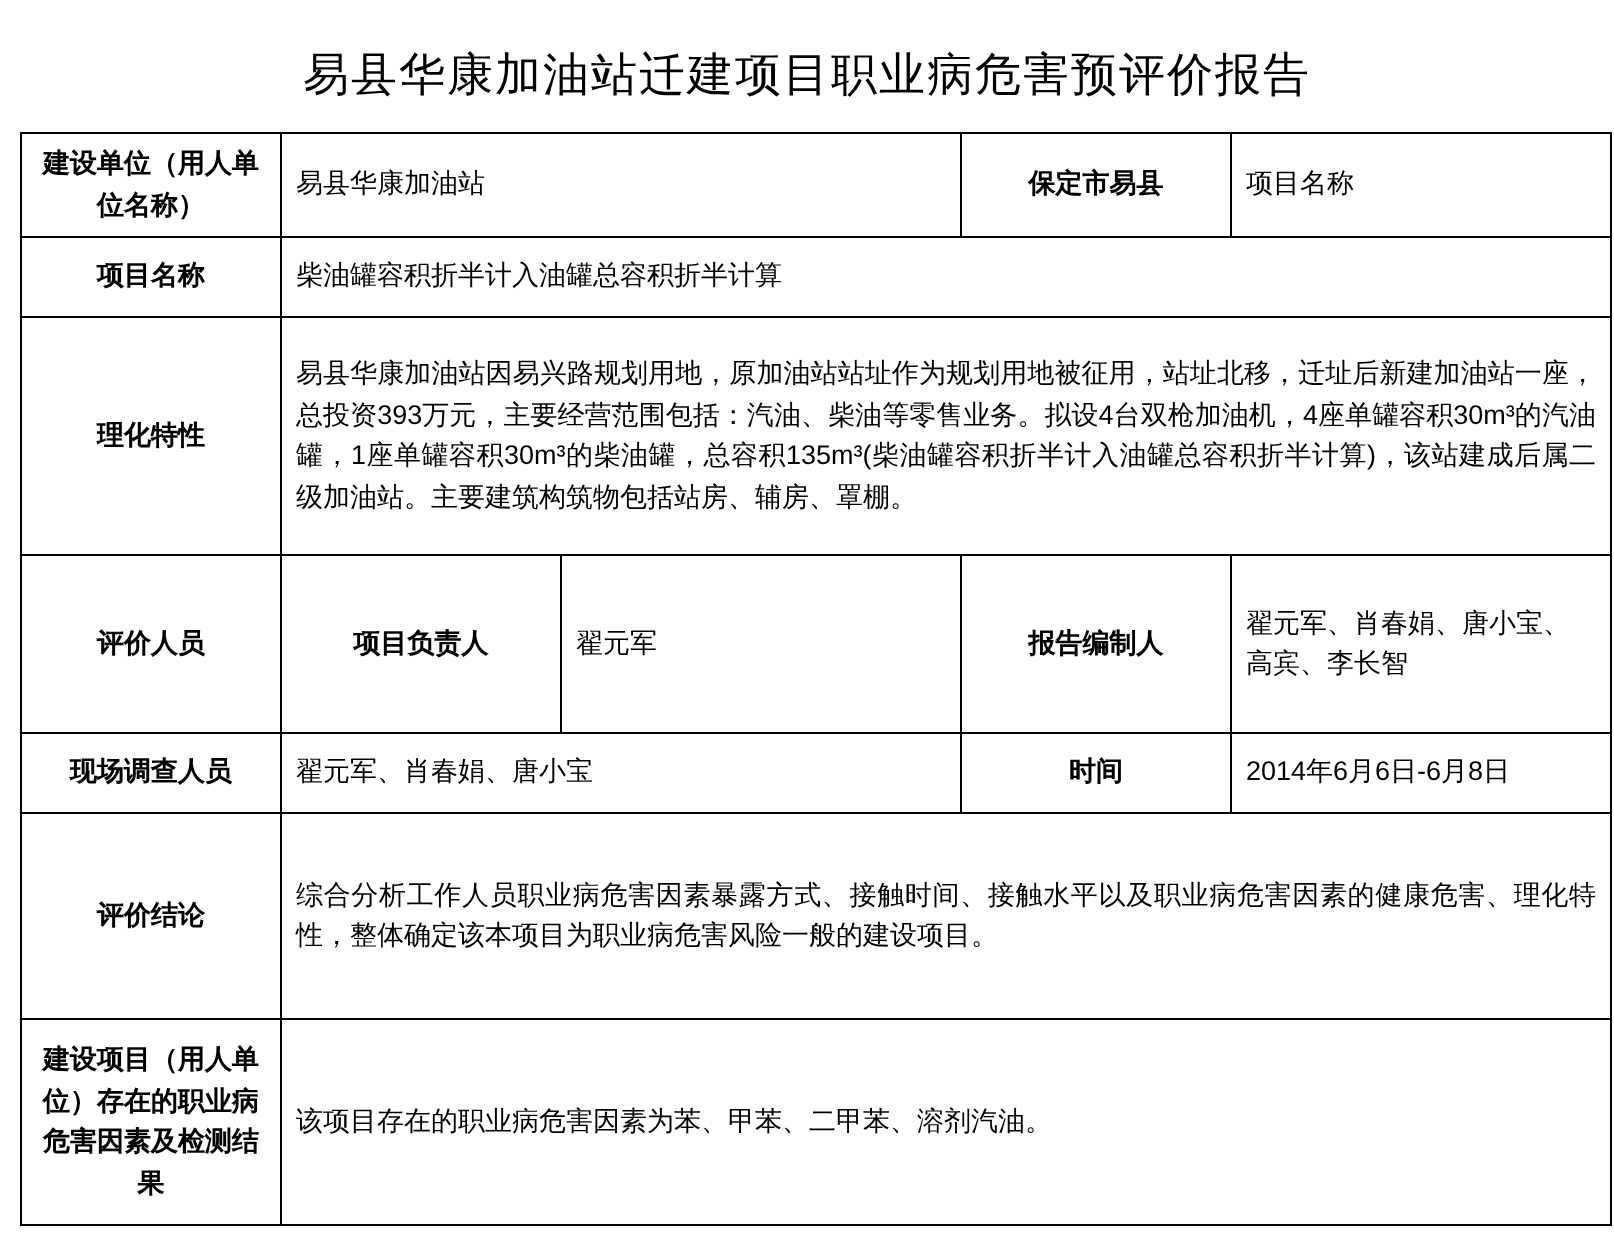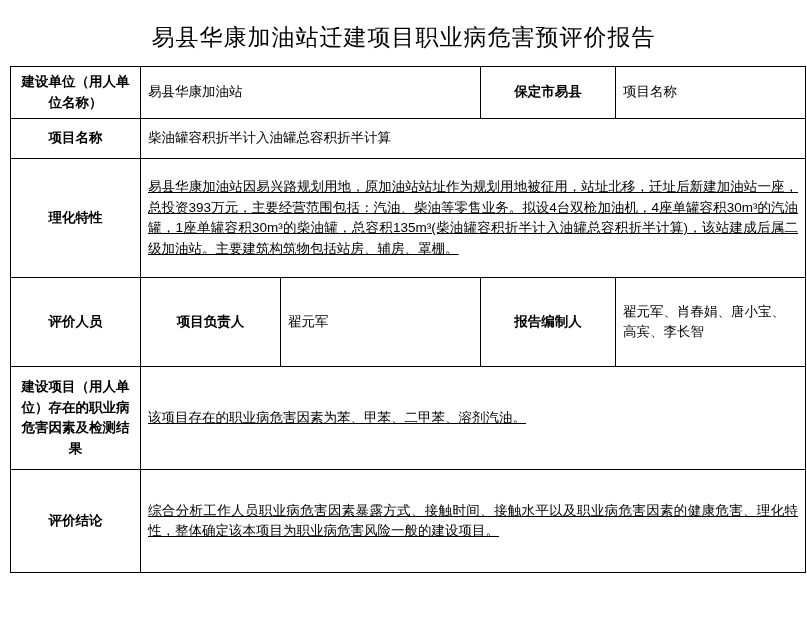--- a/index.html
+++ b/index.html
@@ -49,21 +49,20 @@
   }
   td.center {
     text-align: left;
   }
   td.body-text {
     text-align: justify;
     text-justify: inter-ideograph;
     font-size: 13.5px;
     line-height: 1.62;
     padding: 8px 9px;
-    text-decoration: underline;
   }
   td.tall {
     height: 108px;
   }
   td.tall2 {
     height: 92px;
   }
   td.tall3 {
     height: 78px;
   }
@@ -104,25 +103,31 @@
       </tr>
 
       <tr>
         <td class="label tall3">评价人员</td>
         <td class="label">项目负责人</td>
         <td class="center">翟元军</td>
         <td class="label">报告编制人</td>
         <td>翟元军、肖春娟、唐小宝、高宾、李长智</td>
       </tr>
 
-
-      <tr>
-        <td class="label tall2">建设项目（用人单位）存在的职业病危害因素及检测结果</td>
-        <td class="body-text tall2" colspan="4" style="vertical-align:middle">该项目存在的职业病危害因素为苯、甲苯、二甲苯、溶剂汽油。</td>
+      <tr class="row-h2">
+        <td class="label">现场调查人员</td>
+        <td class="center" colspan="2">翟元军、肖春娟、唐小宝</td>
+        <td class="label">时间</td>
+        <td class="center">2014年6月6日-6月8日</td>
       </tr>
 
       <tr>
         <td class="label tall2">评价结论</td>
         <td class="body-text tall2" colspan="4">综合分析工作人员职业病危害因素暴露方式、接触时间、接触水平以及职业病危害因素的健康危害、理化特性，整体确定该本项目为职业病危害风险一般的建设项目。</td>
       </tr>
+
+      <tr>
+        <td class="label tall2">建设项目（用人单位）存在的职业病危害因素及检测结果</td>
+        <td class="body-text tall2" colspan="4" style="vertical-align:middle">该项目存在的职业病危害因素为苯、甲苯、二甲苯、溶剂汽油。</td>
+      </tr>
     </tbody>
   </table>
 </div>
 
 </body></html>

